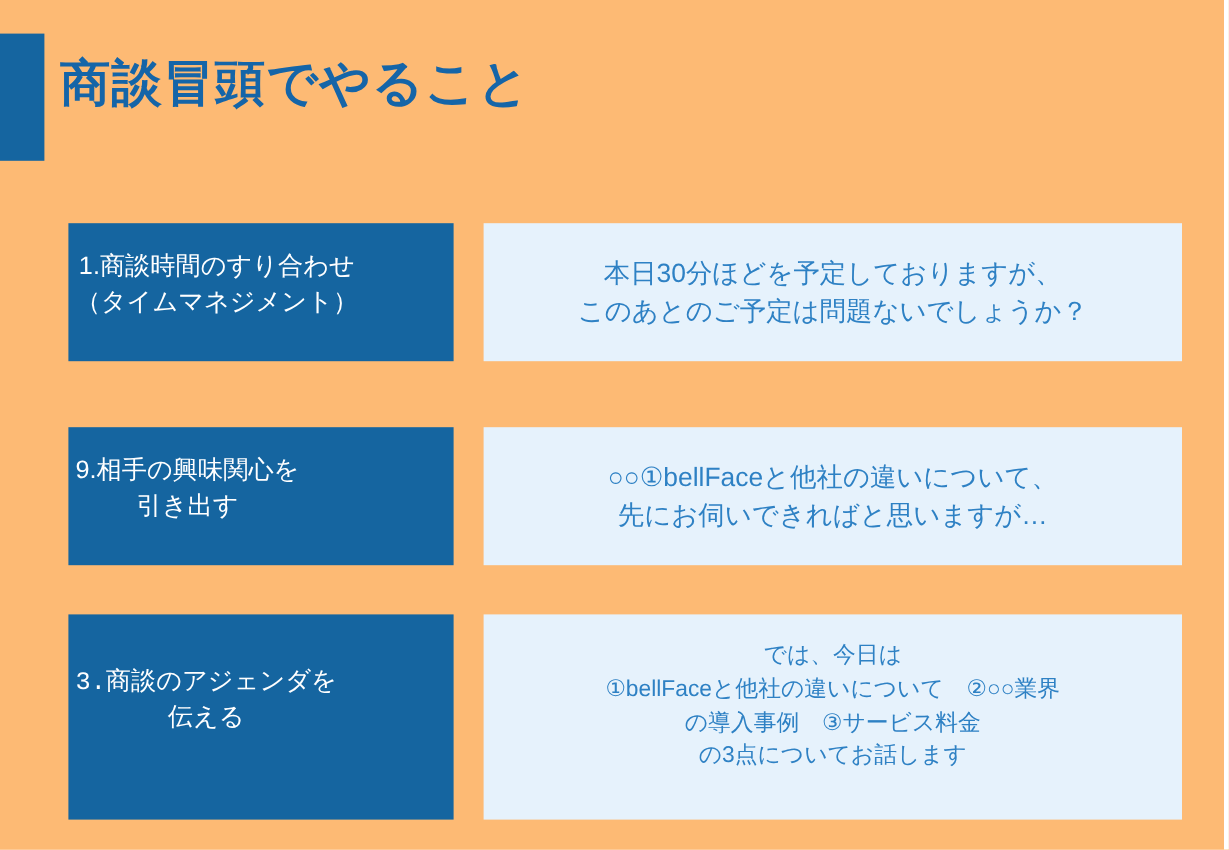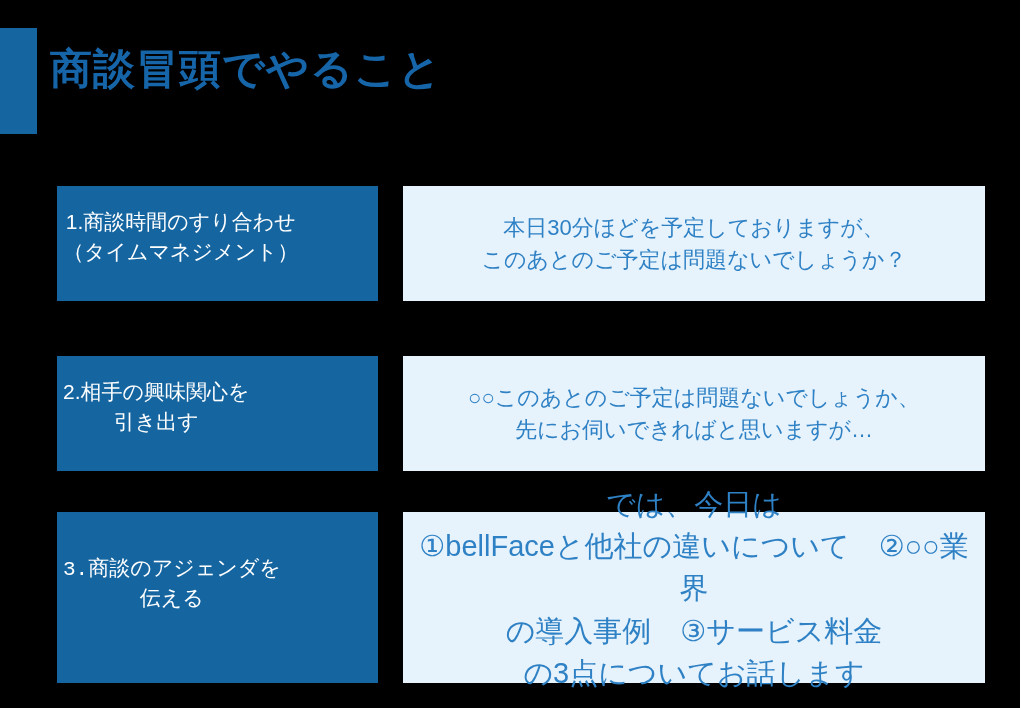--- a/index.html
+++ b/index.html
@@ -13,21 +13,21 @@
     background: #ffffff;
     font-family: "Liberation Sans", "DejaVu Sans", sans-serif;
     overflow: hidden;
     position: relative;
   }
 
   .slide {
     position: relative;
     width: 1020px;
     height: 708px;
-    background: #000000;
+    background: #fdba74;
   }
 
   
   .title-block {
     position: absolute;
     left: 0;
     top: 28px;
     width: 1024px;
     height: 106px;
   }
@@ -98,21 +98,21 @@
     color: #2e81c4;
     font-size: 22px;
     line-height: 1.45;
     text-align: center;
     white-space: pre-line;
     padding: 0 4px;
   }
 
   .row-3 .label-box { padding-bottom: 26px; font-family: Liberation Mono, monospace; }
   .row-3 .script-box { padding-bottom: 18px; }
-  .row-3 .script-text { font-size: 29px; line-height: 1.46; }
+  .row-3 .script-text { font-size: 19px; line-height: 1.46; }
 </style>
 </head>
 <body>
 
 <div class="slide">
 
   <div class="title-block">
     <div class="title-accent-bar"></div>
     <div class="page-title">商談冒頭でやること</div>
   </div>
@@ -123,25 +123,25 @@
 （タイムマネジメント）</div>
     </div>
     <div class="script-box">
       <div class="script-text">本日30分ほどを予定しておりますが、
 このあとのご予定は問題ないでしょうか？</div>
     </div>
   </div>
 
   <div class="row row-2">
     <div class="label-box">
-      <div class="label-text">2.相手の興味関心を
+      <div class="label-text">9.相手の興味関心を
 引き出す</div>
     </div>
     <div class="script-box">
-      <div class="script-text">○○このあとのご予定は問題ないでしょうか、
+      <div class="script-text">○○①bellFaceと他社の違いについて、
 先にお伺いできればと思いますが…</div>
     </div>
   </div>
 
   <div class="row row-3">
     <div class="label-box">
       <div class="label-text">3.商談のアジェンダを
 伝える</div>
     </div>
     <div class="script-box">

